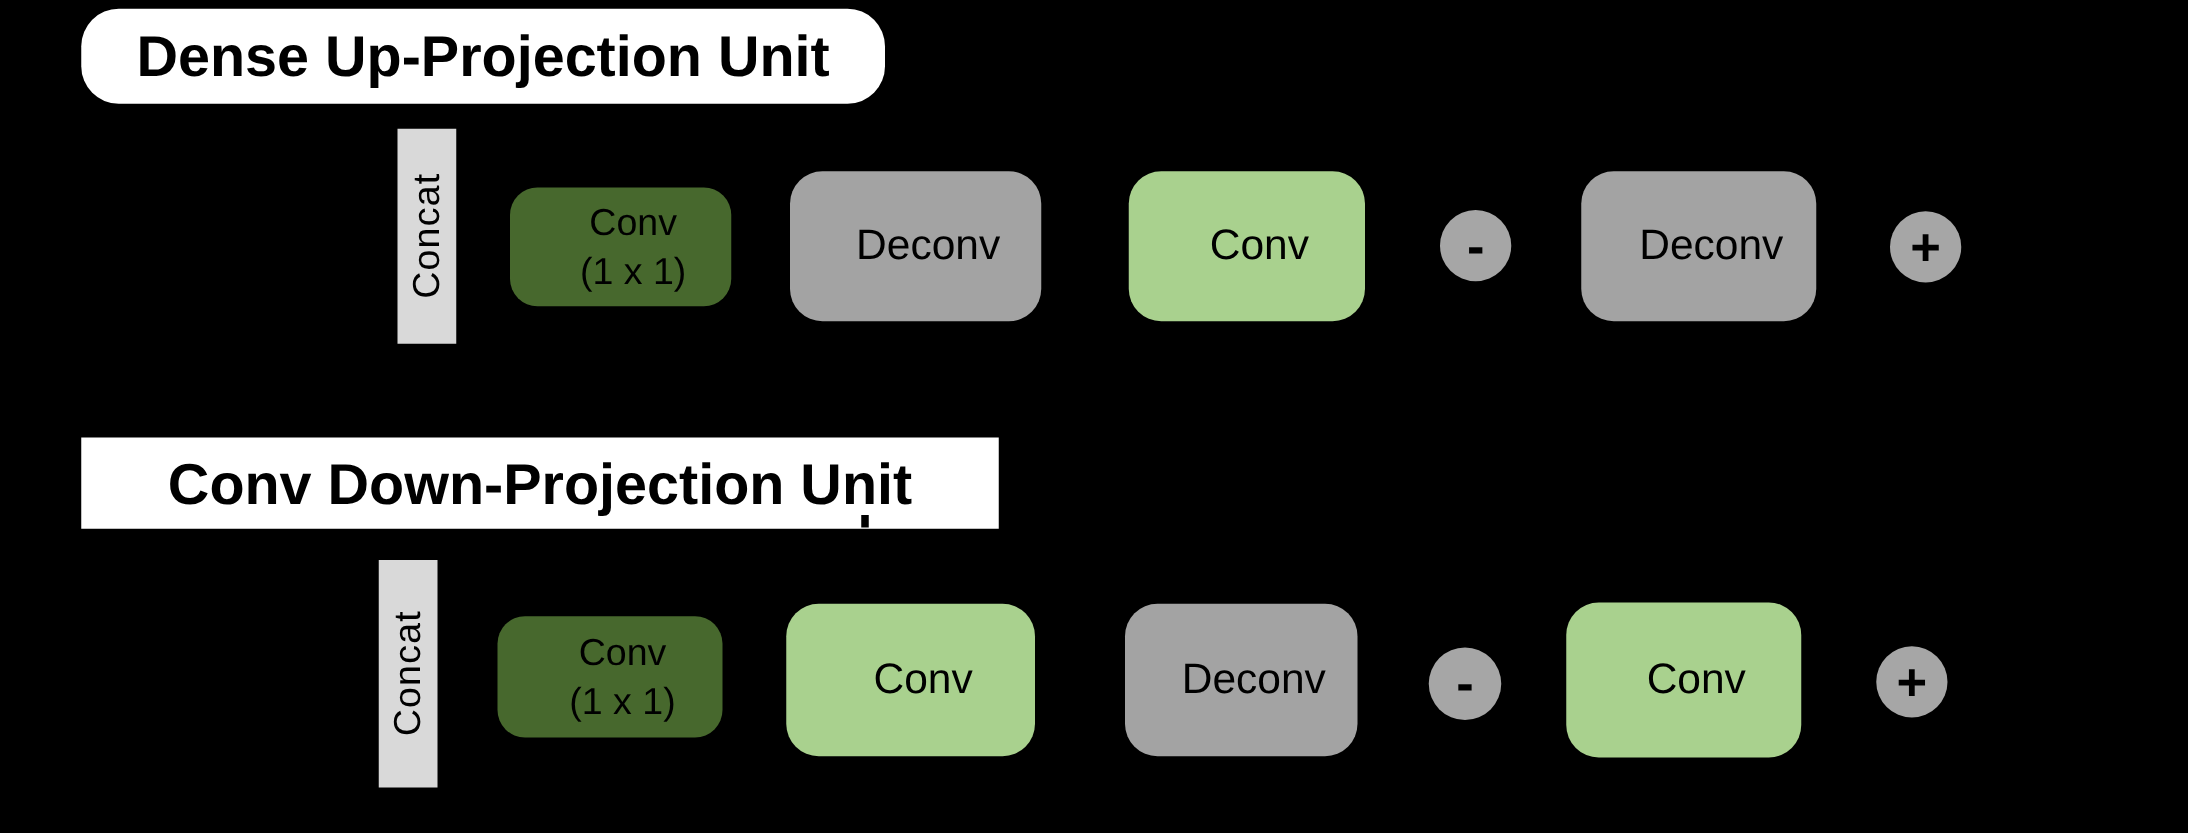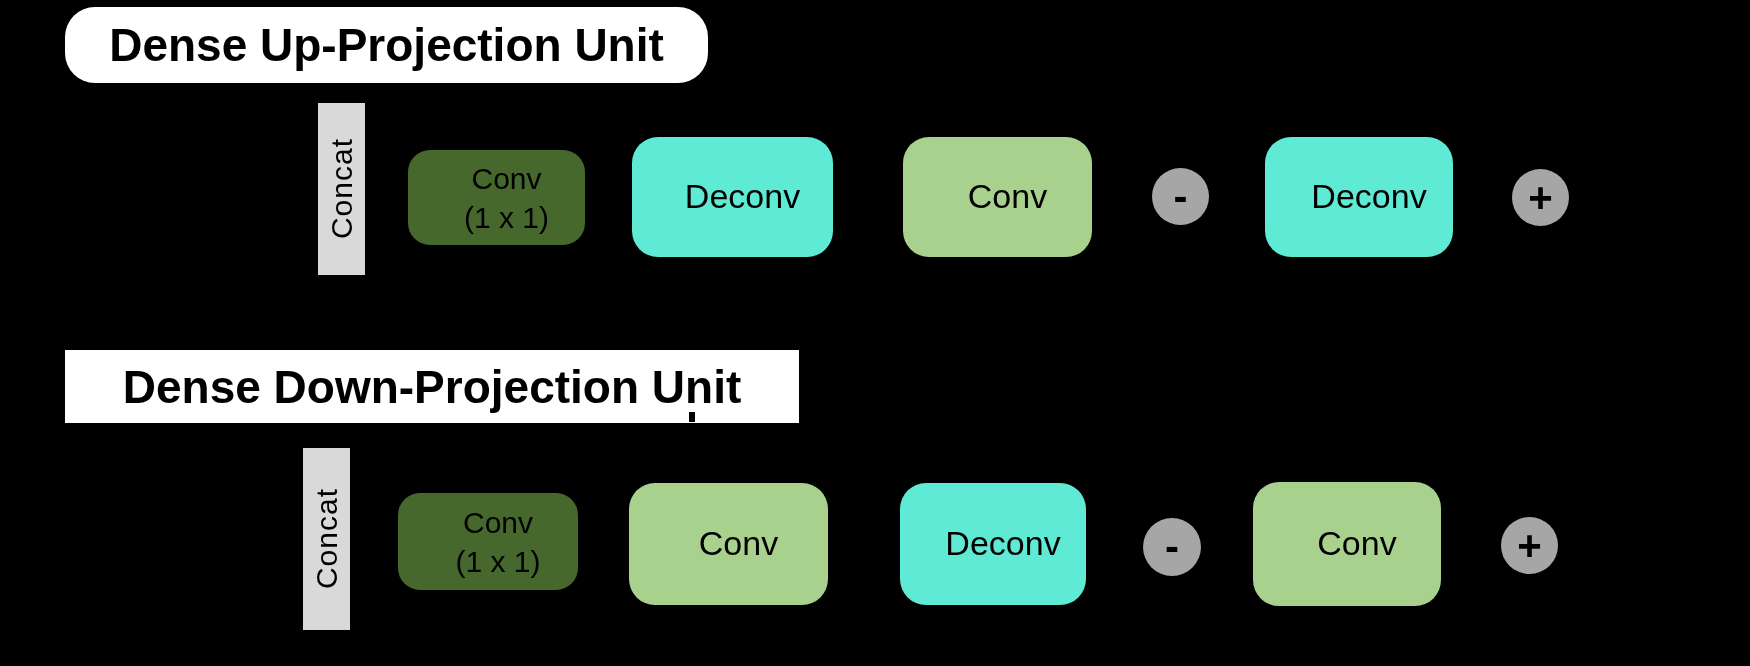--- a/index.html
+++ b/index.html
@@ -22,21 +22,21 @@
     color:#000;font-size:30px;font-weight:400;letter-spacing:1px;
   }
   .block{
     display:flex;flex-direction:column;align-items:center;justify-content:center;
     color:#000;text-align:center;padding-left:20px;
   }
   .block .lbl{font-size:34px;line-height:1.15;color:#000;}
   .block .lbl-sm{font-size:30px;line-height:1.3;color:#000;}
   .dark-green{background:#47682d;border-radius:22px;}
   .light-green{background:#a9d18e;border-radius:26px;}
-  .blue{background:#5eead4;border-radius:26px;}
+  .blue{background:#a3a3a3;border-radius:26px;}
   .op-circle{
     background:#a6a6a6;border-radius:50%;
     display:flex;align-items:center;justify-content:center;
     color:#000;font-size:42px;font-weight:600;line-height:1;
   }
   .tick{background:#000;}
 
   
   .u0-title{left:65px;top:7px;width:643px;height:76px;border-radius:30px;}
   .u0-tick{left:702px;top:71px;width:6px;height:10px;}
@@ -95,21 +95,21 @@
       <span class="lbl">Deconv</span>
     </div>
 
     <div class="abs op-circle u0-b5">
       <span>+</span>
     </div>
   </section>
 
   <section>
     <div class="abs title-box u1-title">
-      <span class="title-text">Dense Down-Projection Unit</span>
+      <span class="title-text">Conv Down-Projection Unit</span>
     </div>
     <div class="abs tick u1-tick"></div>
 
     <div class="abs concat-bar u1-concat">
       <span class="concat-text">Concat</span>
     </div>
 
     <div class="abs block dark-green u1-b0">
       <span class="lbl-sm">Conv</span>
       <span class="lbl-sm">(1 x 1)</span>

